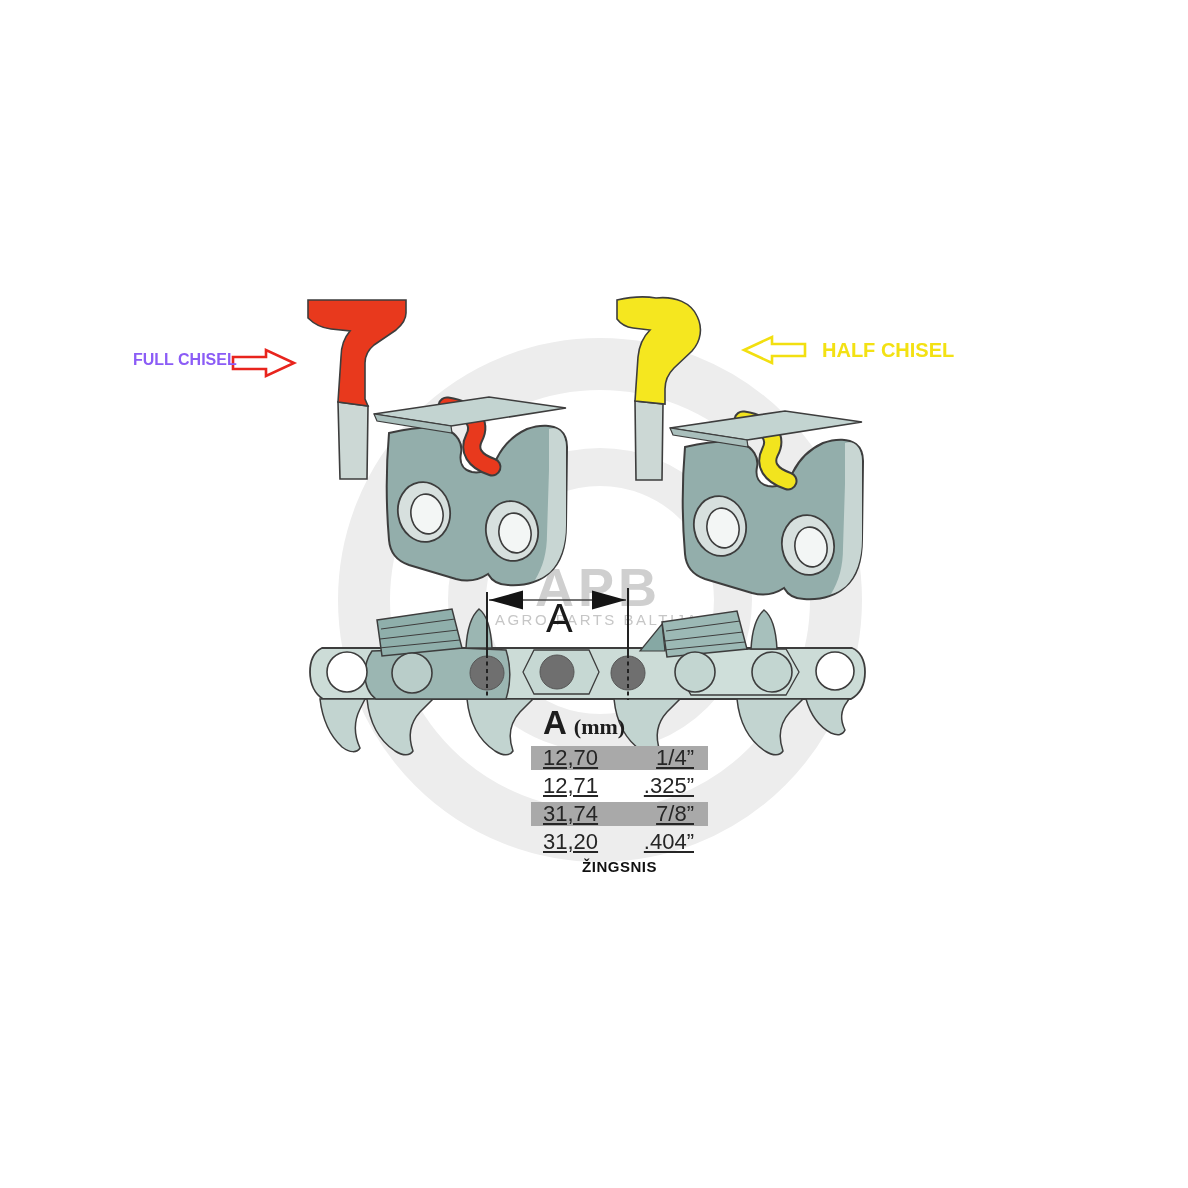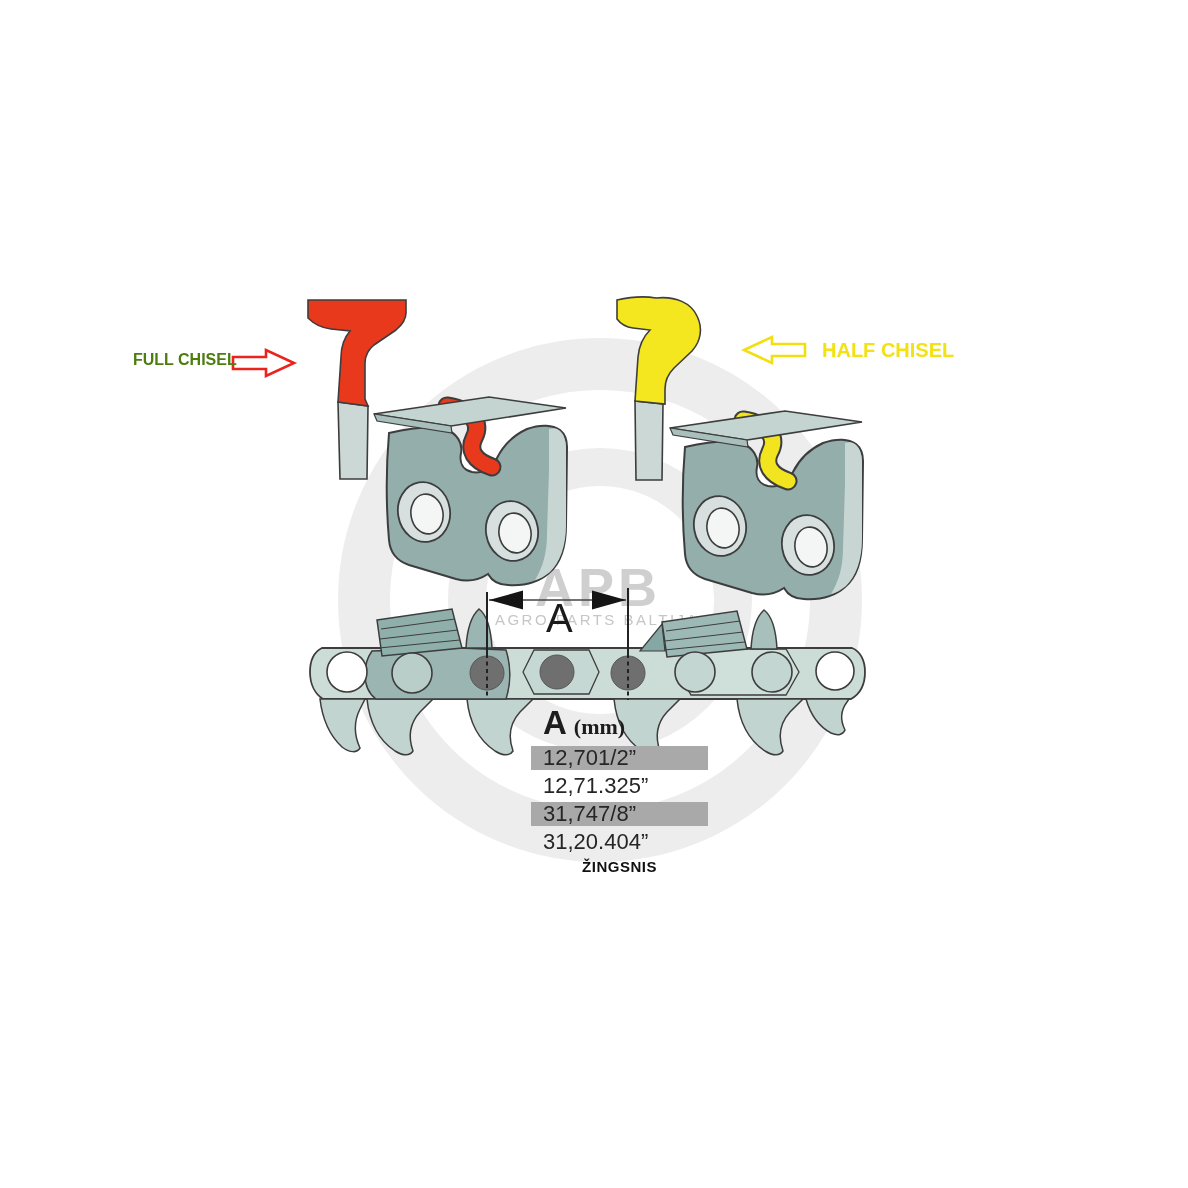--- a/index.html
+++ b/index.html
@@ -3,29 +3,29 @@
 <meta charset="utf-8">
 <style>
   html,body{margin:0;padding:0;background:#fff;}
   .canvas{
     position:relative;width:1188px;height:1188px;background:#fff;overflow:hidden;
     font-family:"Liberation Sans",sans-serif;
   }
   .canvas svg{position:absolute;left:0;top:0;}
   .overlay{position:absolute;white-space:nowrap;}
   .label{font-weight:bold;}
-  .label.full{left:133px;top:351px;font-size:16px;color:#4d7c0f;}
+  .label.full{left:133px;top:351px;font-size:16px;color:#8b5cf6;}
   .label.half{left:822px;top:339px;font-size:20px;color:#f3e113;}
   .dim-a{left:546px;top:596px;font-size:40px;color:#1a1a1a;}
   .pitch-table{left:531px;top:704px;width:177px;color:#222;}
   .pt-header{display:flex;align-items:baseline;gap:7px;margin-left:12px;height:42px;}
   .pt-A{font-size:33px;font-weight:bold;color:#1d1d1d;}
   .pt-mm{font-size:22px;font-weight:bold;color:#1d1d1d;font-family:Liberation Serif, serif;}
-  .pt-row{display:flex;justify-content:flex-start;align-items:center;height:24px;margin-bottom:4px;
-          font-size:22px;color:#262626;padding:0 14px 0 12px;}
+  .pt-row{display:flex;justify-content:space-between;align-items:center;height:24px;margin-bottom:4px;
+          font-size:22px;color:#262626;padding:0 14px 0 12px;text-decoration:underline;}
   .pt-row.hl{background:#a9a9a9;}
   .pt-caption{text-align:center;font-size:15px;font-weight:bold;
               letter-spacing:0.5px;color:#111;}
 </style>
 </head>
 <body>
 
 <div class="canvas">
 
   <svg width="1188" height="1188" viewBox="0 0 1188 1188">
@@ -132,21 +132,21 @@
   <div class="overlay dim-a">A</div>
 
   <div class="overlay pitch-table">
     <div class="pt-header">
       <span class="pt-A">A</span>
       <span class="pt-mm">(mm)</span>
     </div>
     <div class="pt-rows">
       <div class="pt-row hl">
         <span class="pt-val">12,70</span>
-        <span class="pt-inch">1/2”</span>
+        <span class="pt-inch">1/4”</span>
       </div>
       <div class="pt-row">
         <span class="pt-val">12,71</span>
         <span class="pt-inch">.325”</span>
       </div>
       <div class="pt-row hl">
         <span class="pt-val">31,74</span>
         <span class="pt-inch">7/8”</span>
       </div>
       <div class="pt-row">

